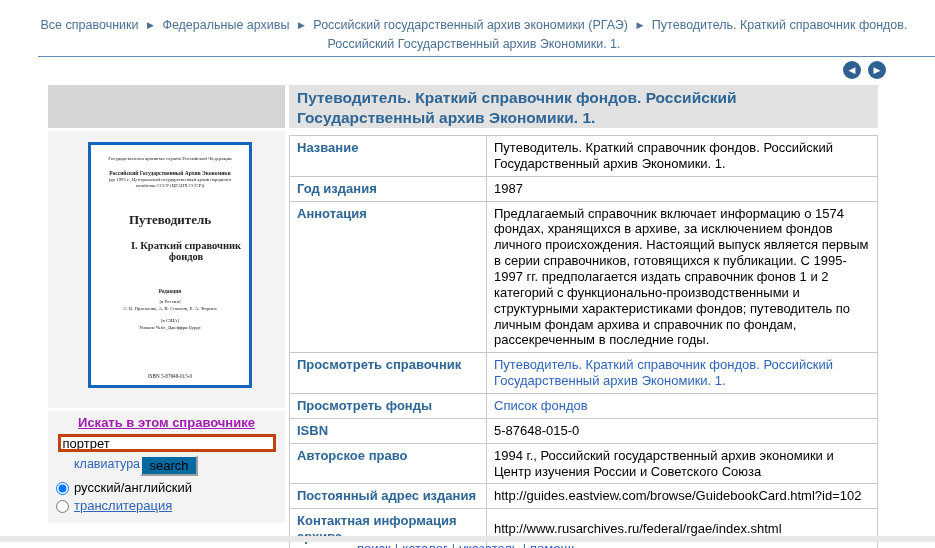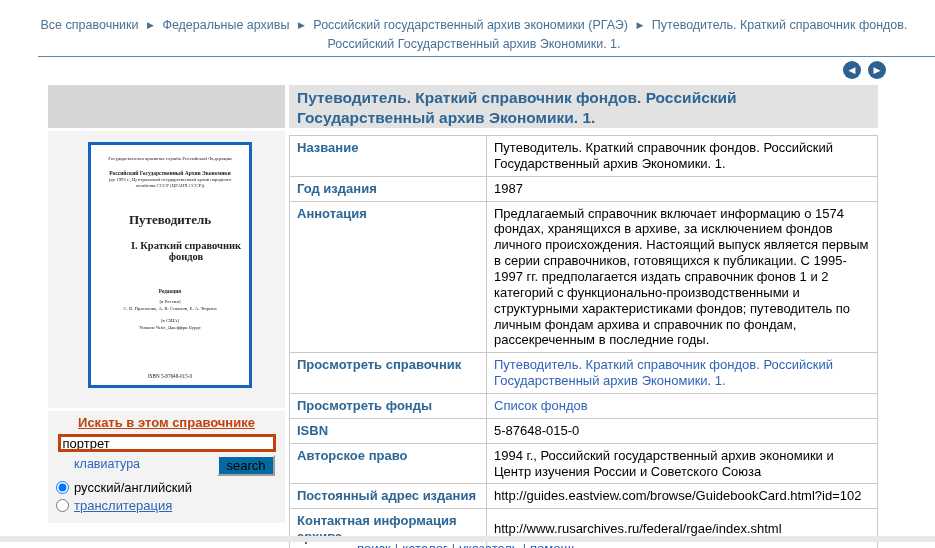--- a/index.html
+++ b/index.html
@@ -37,33 +37,33 @@
   .cv-title { font-size:13px; font-weight:bold; margin-top:22px; }
   .cv-sub   { font-size:10.5px; font-weight:bold; margin-top:12px;padding-left:32px; }
   .cv-ed    { margin-top:26px; font-size:5.2px; font-weight:bold; }
   .cv-isbn  { margin-top:42px; font-size:5.2px; }
   .cv-block { font-size:4.8px; line-height:1.5; margin-top:4px; }
   .book-cover .pad-top { padding-top:10px; }
   
   .search-section { position:absolute; left:48px; top:411px; width:237px; height:112px; background:#f3f3f3; font-size:13px; }
   .search-heading {
     margin-top:4px; text-align:center; font-weight:bold; font-size:13px;
-    color:#c2410c; text-decoration:underline;
+    color:#a21caf; text-decoration:underline;
   }
   .search-input {
     display:block; margin:4px auto 0; width:218px; height:18px;
     border:3px solid #c2410c; font-size:13px; font-family:inherit; padding:0 2px; background:#fff;
   }
-  .search-row { display:flex; justify-content:space-between; align-items:flex-start; margin:3px 10px 0 26px; }
+  .search-row { display:flex; justify-content:flex-start; align-items:flex-start; margin:3px 22px 0 26px; }
   .kb-link { color:#2f64b8; font-size:12.5px; cursor:pointer; margin-top:2px; }
   .search-btn {
     font-family:inherit; font-size:13px; color:#000; background:#0369a1;
     border:2px outset #f2f1ef; width:58px; height:21px; cursor:pointer;
   }
-  .radio-row { display:flex; align-items:center; gap:5px; margin:4px 0 0 8px; font-size:13px; color:#000; }
+  .radio-row { display:flex; align-items:flex-end; gap:5px; margin:4px 0 0 8px; font-size:13px; color:#000; }
   .radio-row input { margin:0; }
   .radio-row.second { margin-top:3px; }
   .translit { color:#2f64b8; text-decoration:underline; cursor:pointer; }
   
   .title-block { position:absolute; left:289px; top:85px; width:589px; height:43px; background:#e2e2e2; }
   .page-title {
     padding:3px 90px 0 8px; color:#2e6695; font-weight:bold;
     font-size:15.5px; line-height:1.3;
   }
   .info-table {

